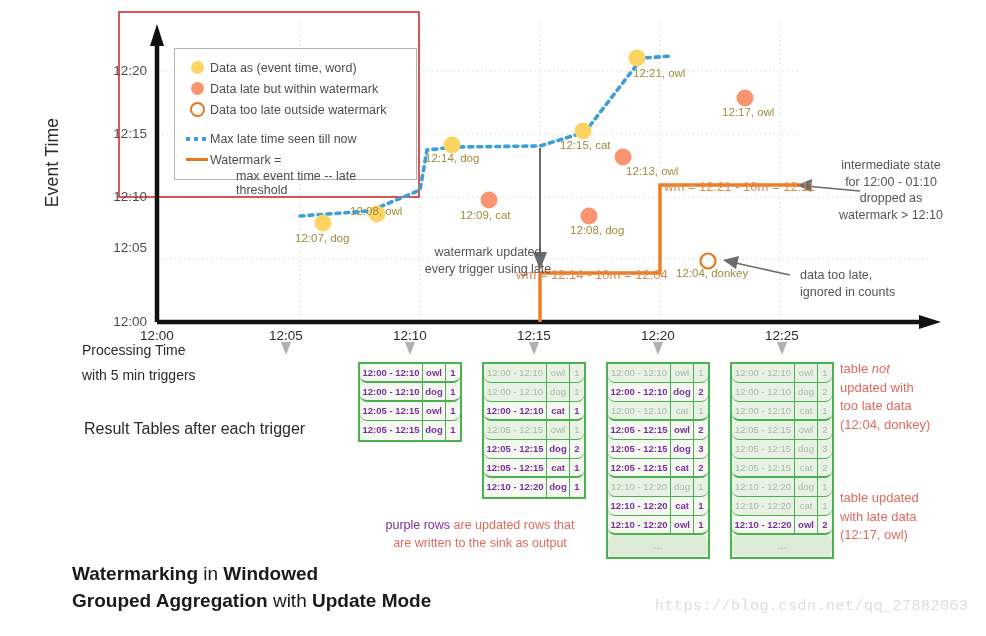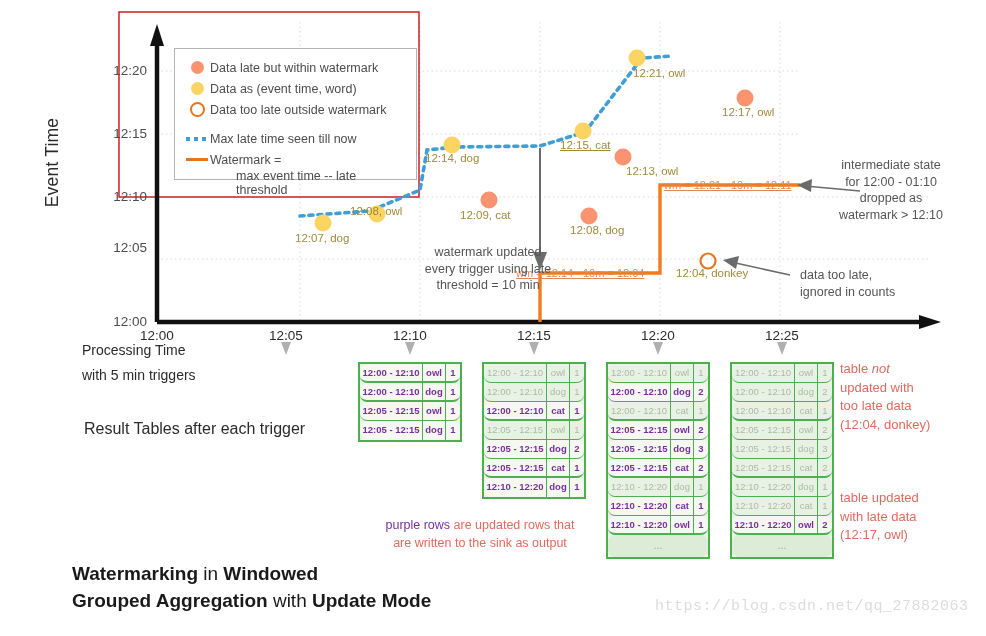--- a/index.html
+++ b/index.html
@@ -24,21 +24,21 @@
   .dot.yellow{background:#fcd462;}
   .dot.salmon{background:#fa9470;}
   .dot.hollow{background:transparent;border:2px solid #e8751a;width:11px;height:11px;}
   .dashkey{width:22px;height:4px;display:block;
       background:repeating-linear-gradient(to right,#3d9fd6 0 4px,transparent 4px 8px);}
   .linekey{width:22px;height:2.5px;background:#e8751a;display:block;}
   .lg-sub{font-size:12.5px;color:#4d4d4d;padding-left:52px;margin-top:-1px;}
 
   
   .ptlabel{position:absolute;font-size:11.5px;color:#a08a3c;white-space:nowrap;}
-  .wmlabel{position:absolute;font-size:11px;color:#e08a52;white-space:nowrap;text-decoration:underline;}
+  .wmlabel{position:absolute;font-size:13px;color:#e08a52;white-space:nowrap;}
   .note{position:absolute;font-size:12.5px;color:#555;line-height:16.5px;}
   .note.center{text-align:center;}
 
   
   .rtable{position:absolute;width:104px;border:2.5px solid #4caf50;box-sizing:border-box;
       background:#eaf5e6;}
   .rrow{display:flex;height:19px;border-bottom:1.5px solid #4caf50;box-sizing:border-box;border-radius:7px;}
   .rrow:last-child{border-bottom:none;}
   .rrow .c-win{flex:0 0 63px;border-right:1.5px solid #4caf50;box-sizing:border-box;
       font-size:9.5px;line-height:17px;text-align:center;}
@@ -159,29 +159,29 @@
 <div class="xtick" style="left:752px;top:328px;">12:25</div>
 
 <div class="axis-title" id="proc-time-label">
   <div>Processing Time</div>
   <div>with 5 min triggers</div>
 </div>
 
 <div id="legend">
   <div class="lg-row">
     <span class="lg-key">
+        <i class="dot yellow"></i>
+      </span>
+    <span>Data as (event time, word)</span>
+  </div>
+  <div class="lg-row">
+    <span class="lg-key">
         <i class="dot salmon"></i>
       </span>
     <span>Data late but within watermark</span>
-  </div>
-  <div class="lg-row">
-    <span class="lg-key">
-        <i class="dot yellow"></i>
-      </span>
-    <span>Data as (event time, word)</span>
   </div>
   <div class="lg-row">
     <span class="lg-key">
         <i class="dot hollow"></i>
       </span>
     <span>Data too late outside watermark</span>
   </div>
   <div class="lg-row" style="margin-top:8px;">
     <span class="lg-key">
         <i class="dashkey"></i>
@@ -193,35 +193,34 @@
         <i class="linekey"></i>
       </span>
     <span>Watermark =</span>
   </div>
   <div class="lg-sub">max event time -- late threshold</div>
 </div>
 
 <div class="ptlabel" style="left:295px;top:232px;">12:07, dog</div>
 <div class="ptlabel" style="left:350px;top:205px;">12:08, owl</div>
 <div class="ptlabel" style="left:425px;top:152px;">12:14, dog</div>
-<div class="ptlabel" style="left:560px;top:139px;text-decoration:underline;">12:15, cat</div>
+<div class="ptlabel" style="left:560px;top:139px;">12:15, cat</div>
 <div class="ptlabel" style="left:633px;top:67px;">12:21, owl</div>
 <div class="ptlabel" style="left:460px;top:209px;">12:09, cat</div>
 <div class="ptlabel" style="left:570px;top:224px;">12:08, dog</div>
 <div class="ptlabel" style="left:626px;top:165px;">12:13, owl</div>
 <div class="ptlabel" style="left:722px;top:106px;">12:17, owl</div>
 <div class="ptlabel" style="left:676px;top:267px;">12:04, donkey</div>
 
 <div class="wmlabel" style="left:516px;top:267px;">wm = 12:14 - 10m = 12:04</div>
 <div class="wmlabel" style="left:664px;top:179px;">wm = 12:21 - 10m = 12:11</div>
 
 <div class="note center" style="left:398px;top:244px;width:180px;">
   <div>watermark updated</div>
   <div>every trigger using late</div>
-  <div>threshold = 10 min</div>
 </div>
 
 <div class="note center" style="left:806px;top:157px;width:170px;">
   <div>intermediate state</div>
   <div>for 12:00 - 01:10</div>
   <div>dropped as</div>
   <div>watermark &gt; 12:10</div>
 </div>
 
 <div class="note" style="left:800px;top:267px;width:170px;">

